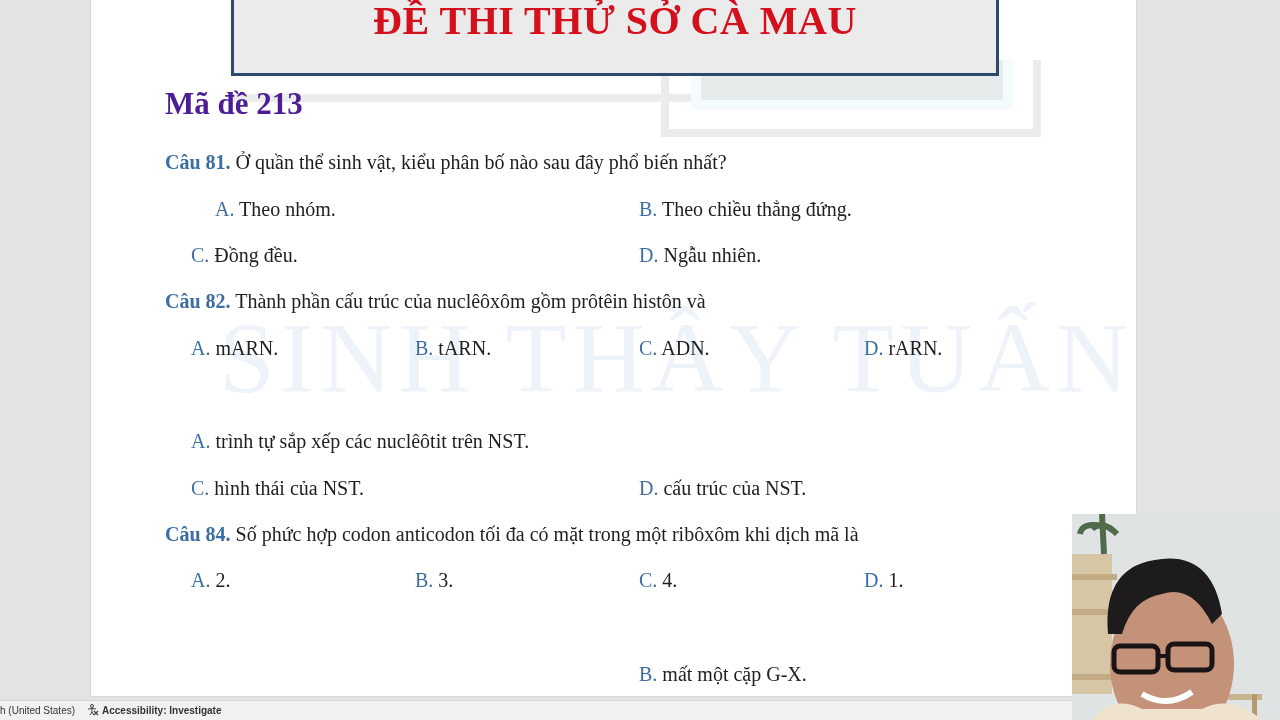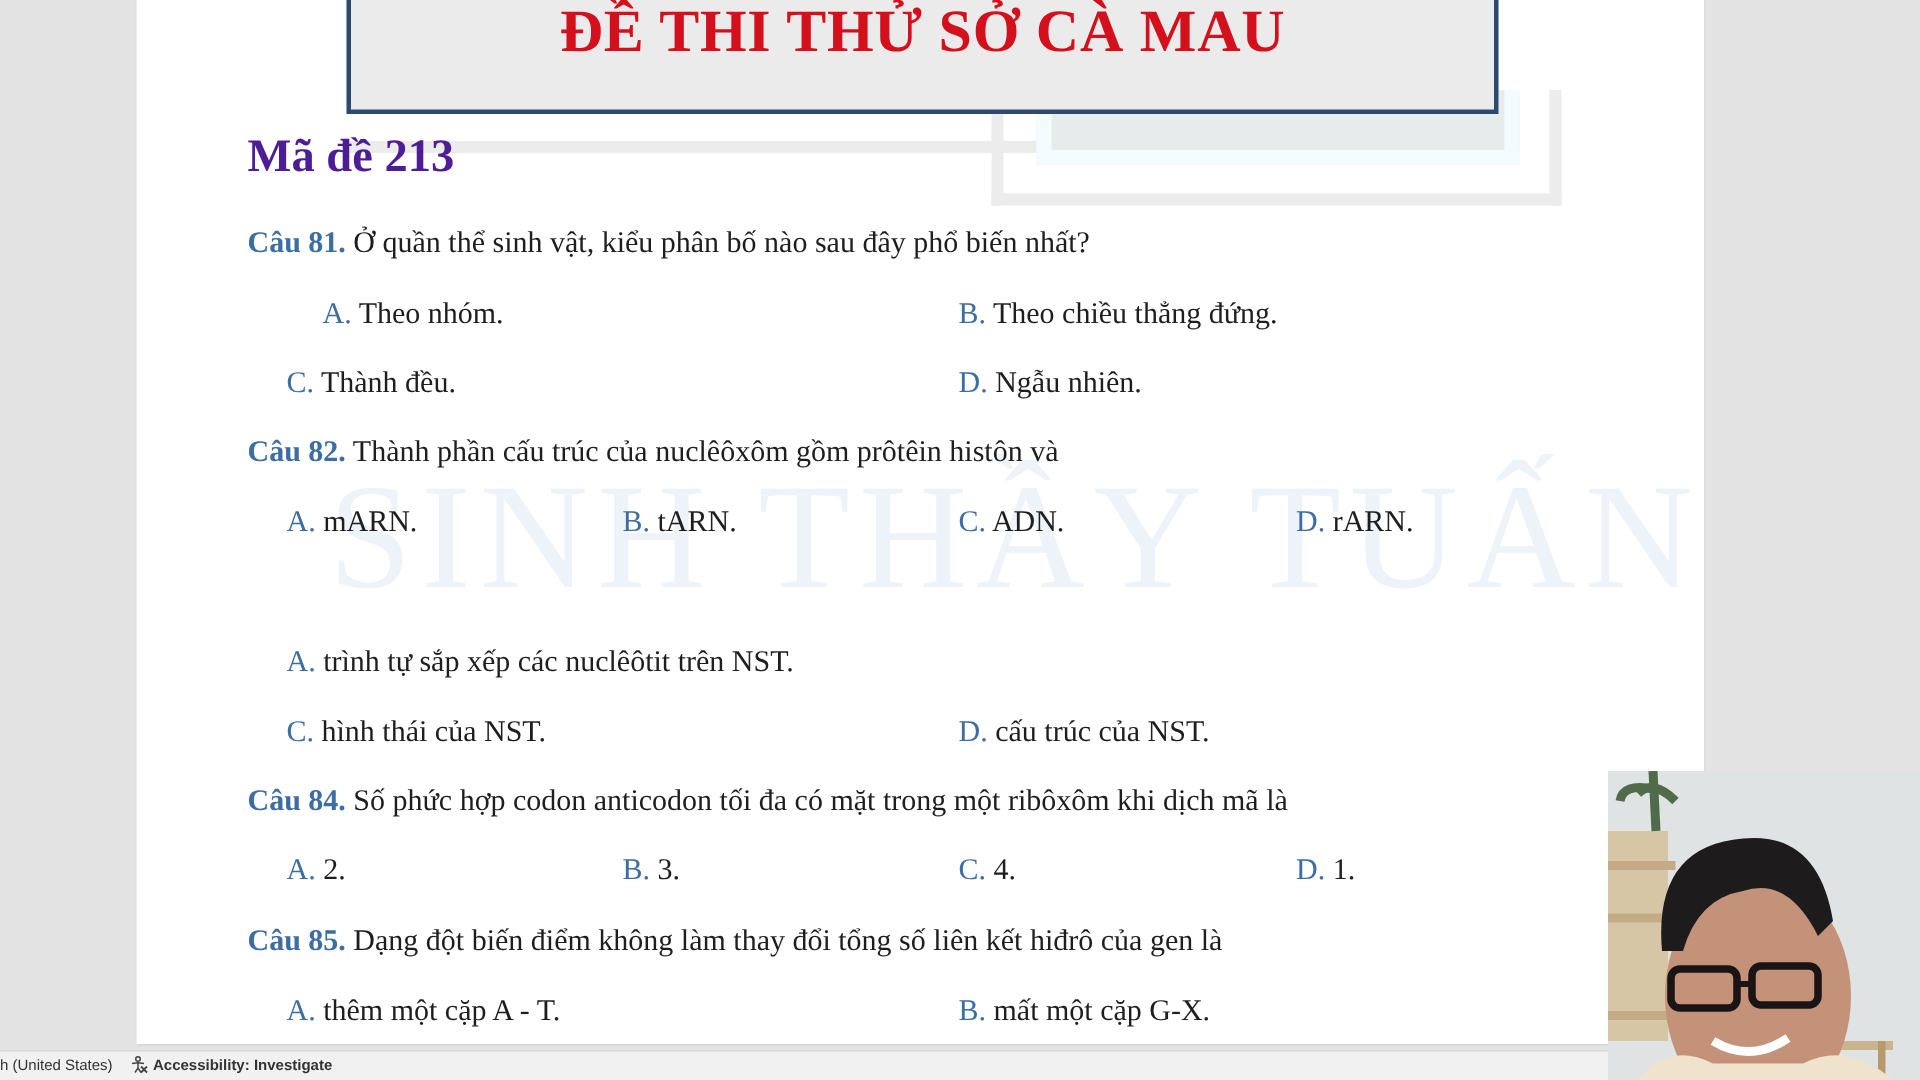--- a/index.html
+++ b/index.html
@@ -95,21 +95,21 @@
       <div class="opt" style="left:100px; top:198px;margin-left:24px;">
         <span class="opt-letter">A.</span>
         <span>Theo nhóm.</span>
       </div>
       <div class="opt" style="left:548px; top:198px;">
         <span class="opt-letter">B.</span>
         <span>Theo chiều thẳng đứng.</span>
       </div>
       <div class="opt" style="left:100px; top:244px;">
         <span class="opt-letter">C.</span>
-        <span>Thành đều.</span>
+        <span>Đồng đều.</span>
       </div>
       <div class="opt" style="left:548px; top:244px;">
         <span class="opt-letter">D.</span>
         <span>Ngẫu nhiên.</span>
       </div>
 
       <div class="q-line" style="top:290px;">
         <span class="q-label">Câu 82.</span>
         <span>Thành phần cấu trúc của nuclêôxôm gồm prôtêin histôn và</span>
       </div>
@@ -157,28 +157,20 @@
       </div>
       <div class="opt" style="left:548px; top:569px;">
         <span class="opt-letter">C.</span>
         <span>4.</span>
       </div>
       <div class="opt" style="left:773px; top:569px;">
         <span class="opt-letter">D.</span>
         <span>1.</span>
       </div>
 
-      <div class="q-line" style="top:616px;">
-        <span class="q-label">Câu 85.</span>
-        <span>Dạng đột biến điểm không làm thay đổi tổng số liên kết hiđrô của gen là</span>
-      </div>
-      <div class="opt" style="left:100px; top:663px;">
-        <span class="opt-letter">A.</span>
-        <span>thêm một cặp A - T.</span>
-      </div>
       <div class="opt" style="left:548px; top:663px;">
         <span class="opt-letter">B.</span>
         <span>mất một cặp G-X.</span>
       </div>
     </div>
   </div>
 </div>
 
 <div class="status-bar">
   <span class="status-lang">h (United States)</span>

